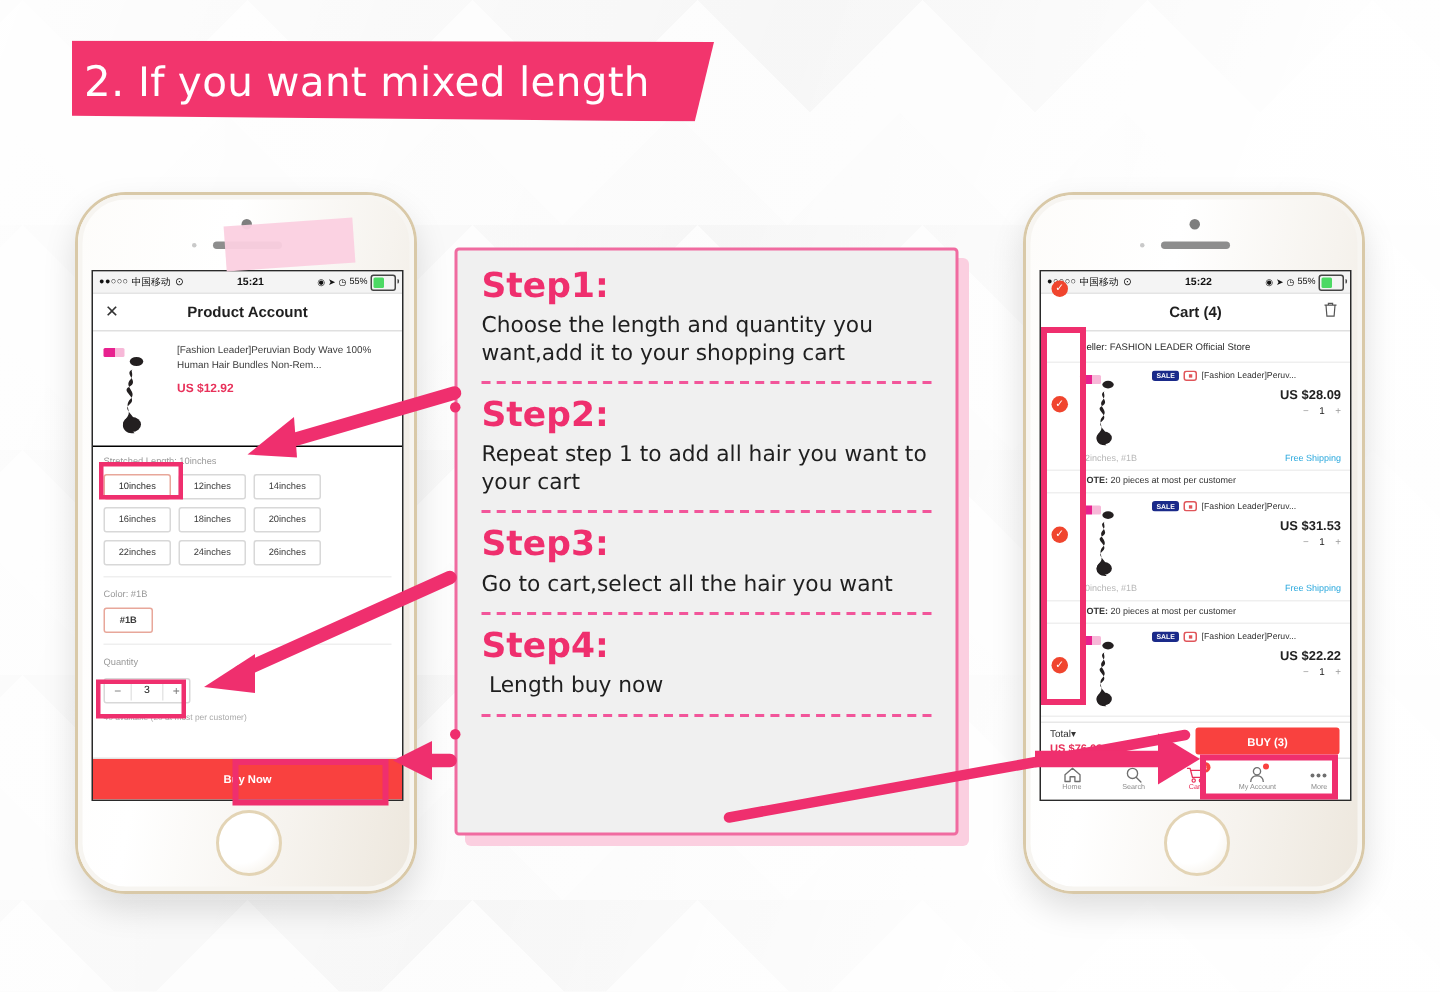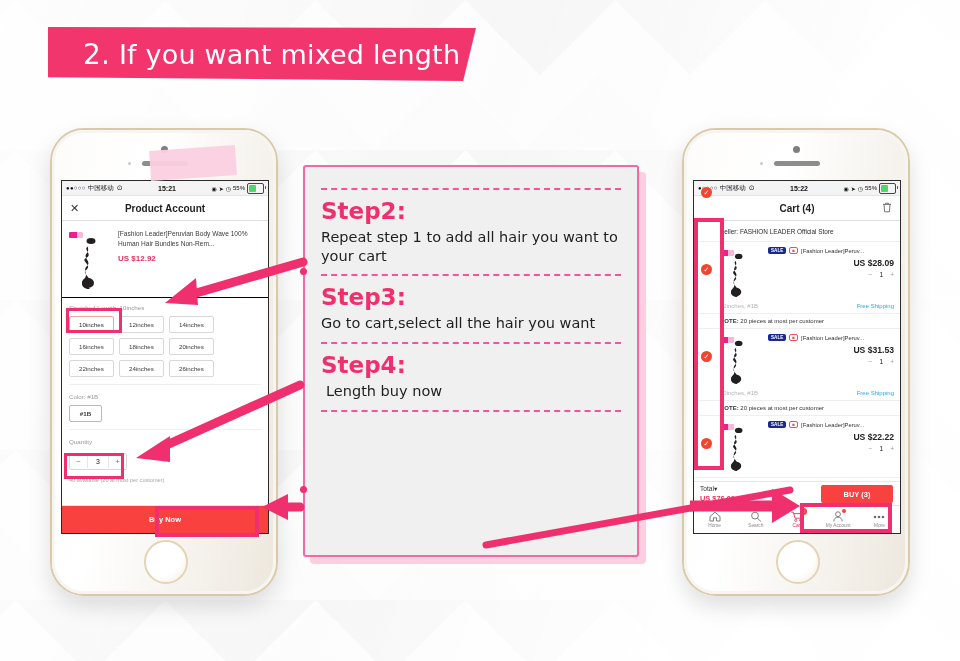--- a/index.html
+++ b/index.html
@@ -25,21 +25,21 @@
   }
 
   
   .banner{
     position:absolute;left:48px;top:27px;width:428px;height:54px;z-index:6;
     background:#f2356d;
     clip-path:polygon(0 0, 100% 2%, 97% 100%, 0 93%);
     box-shadow:3px 6px 9px rgba(0,0,0,.12);
   }
   .banner-text{
-    position:absolute;left:83px;top:38px;z-index:7;
+    position:absolute;left:56px;top:38px;z-index:7;
     color:#fff;font-size:27px;font-weight:400;letter-spacing:.2px;
     font-family:"DejaVu Sans",sans-serif;white-space:nowrap;
   }
   .banner-text .num{font-size:28px;}
 
   
   .phone{position:absolute;z-index:4;}
   .phone-body{
     position:absolute;inset:0;border-radius:34px;
     background:linear-gradient(100deg,#fdfcfa 0%,#ffffff 35%,#f6f3ee 70%,#ede7dd 100%);
@@ -134,21 +134,21 @@
   .ci-ship{font-size:6px;color:#2aa8dd;}
   .cart-note{font-size:6px;color:#333;padding:4px 6px 4px 26px;border-bottom:1px solid #efefef;}
   .cart-note b{font-weight:bold;}
   .check{
     position:absolute;left:7px;width:11px;height:11px;border-radius:50%;
     background:#f0452e;color:#fff;font-size:7px;line-height:11px;text-align:center;
   }
   .cart-total{position:absolute;left:0;right:0;bottom:27px;height:24px;background:#fff;border-top:1px solid #e8e8e8;display:flex;align-items:center;padding-left:6px;}
   .tot-label{font-size:6.6px;color:#333;}
   .tot-val{font-size:7.4px;color:#e8315a;font-weight:bold;margin-top:1px;}
-  .buy-btn{position:absolute;right:7px;top:3px;width:72px;height:18px;background:#f9413f;color:#fff;
+  .buy-btn{position:absolute;right:7px;top:3px;width:96px;height:18px;background:#f9413f;color:#fff;
     font-size:7.5px;font-weight:bold;display:flex;align-items:center;justify-content:center;border-radius:2px;}
   .tabbar{position:absolute;left:0;right:0;bottom:0;height:27px;background:#fff;border-top:1px solid #e4e4e4;display:flex;}
   .tab{flex:1;display:flex;flex-direction:column;align-items:center;justify-content:center;gap:1px;position:relative;}
   .tab-ico{height:11px;display:flex;align-items:flex-end;}
   .tab-lbl{font-size:4.8px;color:#8c8c8c;}
   .tab.active .tab-lbl{color:#e8315a;}
   .tab-badge{position:absolute;top:2px;left:calc(50% + 3px);background:#f9413f;color:#fff;font-size:4.2px;
     width:7px;height:7px;border-radius:50%;display:flex;align-items:center;justify-content:center;}
   .dot-red{position:absolute;top:3px;left:calc(50% + 4px);width:4px;height:4px;border-radius:50%;background:#f9413f;}
 
@@ -462,20 +462,24 @@
         </span>
         <span class="tab-lbl">More</span>
       </div>
     </div>
   </div>
 </div>
 
 <div class="steps-shadow"></div>
 <div class="tape"></div>
 <div class="steps-card">
+  <div class="step-block">
+    <div class="step-h">Step1:</div>
+    <div class="step-b">Choose the length and quantity you want,add it to your shopping cart</div>
+  </div>
   <div class="step-sep"></div>
   <div class="step-block">
     <div class="step-h">Step2:</div>
     <div class="step-b">Repeat step 1 to add all hair you want to your cart</div>
   </div>
   <div class="step-sep"></div>
   <div class="step-block">
     <div class="step-h">Step3:</div>
     <div class="step-b">Go to cart,select all the hair you want</div>
   </div>

